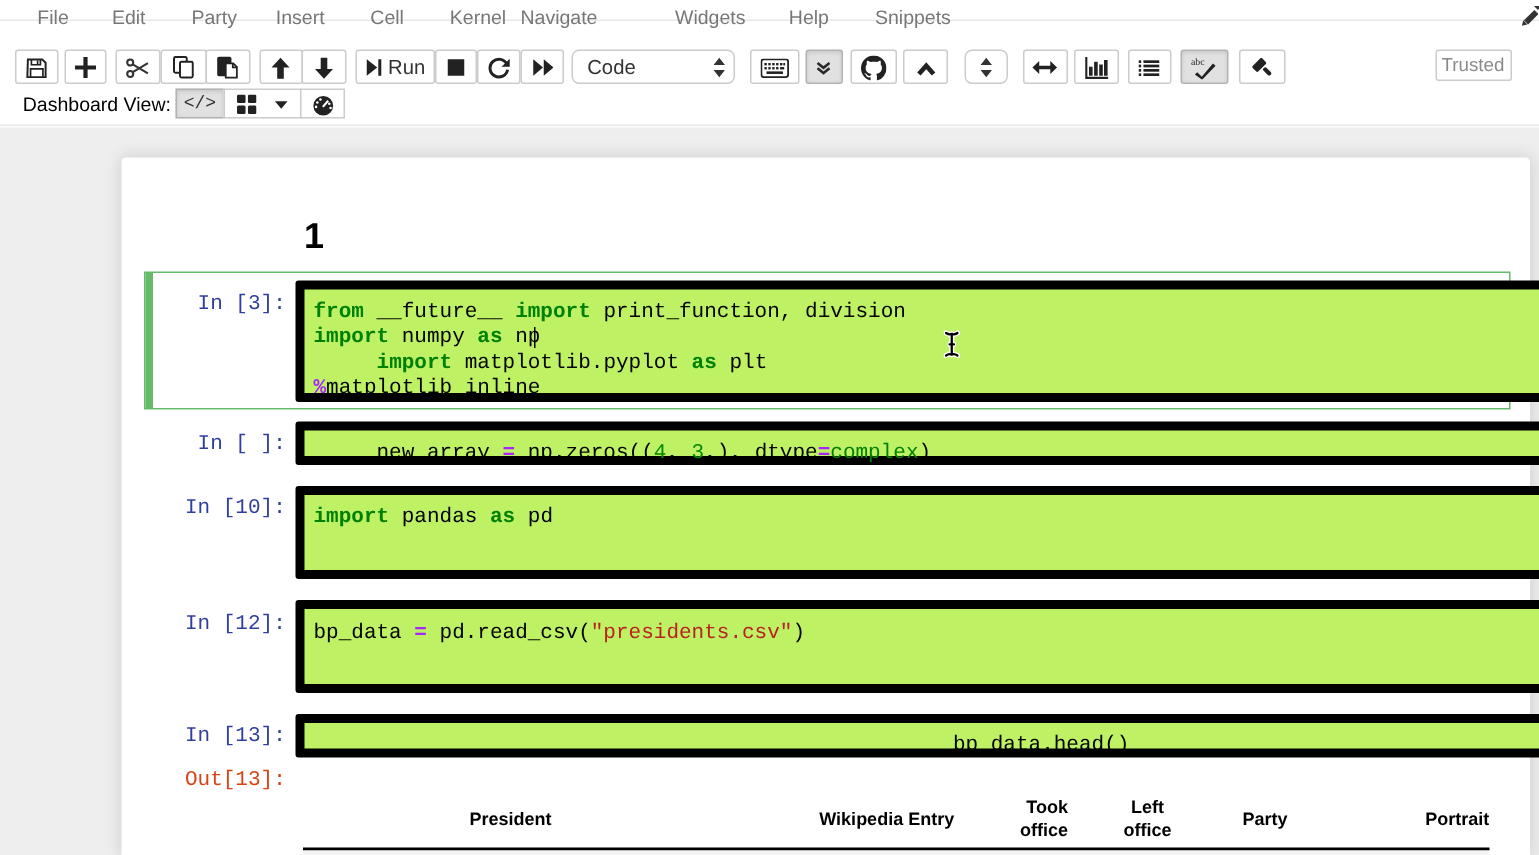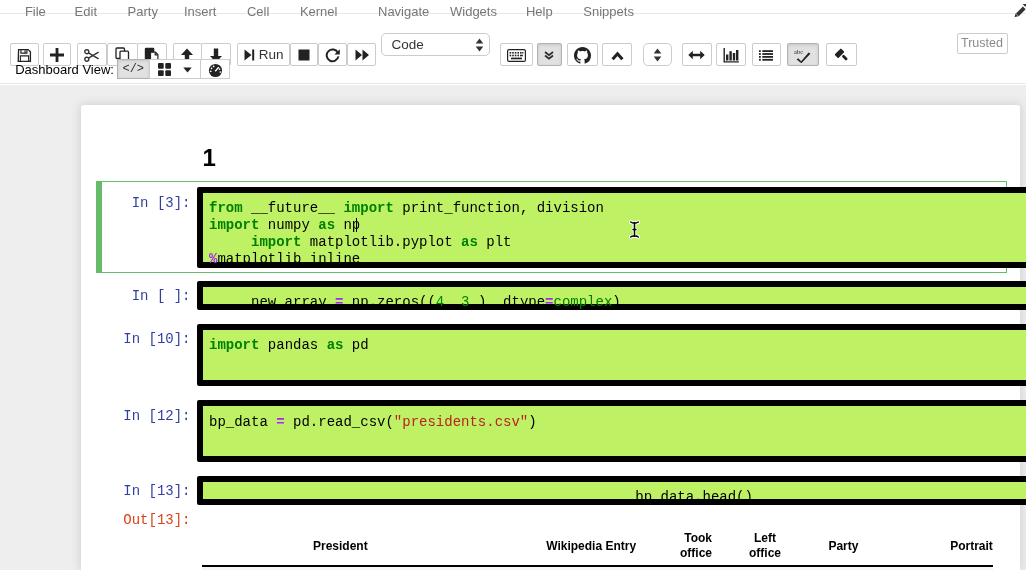--- a/index.html
+++ b/index.html
@@ -6,21 +6,21 @@
 html,body { width:1026px; height:570px; overflow:hidden; background:#fff; }
 body { font-family:"Liberation Sans", sans-serif; }
 #app { position:absolute; left:0; top:0; width:1026px; height:570px; }
 
 #header { position:absolute; left:0; top:0; width:1026px; height:84px; background:#fff; border-bottom:1px solid #e7e7e7; }
 #menubar { position:absolute; left:0; top:0; width:1026px; height:14px; border-bottom:1px solid #e7e7e7; }
 .menu-item { position:absolute; top:4.2px; font-size:13px; color:#777; }
 #trusted { position:absolute; left:956.5px; top:1px; width:51px; height:21px; border:1px solid #ccc; border-radius:2px; color:#8a8a8a; font-size:12.5px; text-align:center; line-height:19.5px; background:#fff;margin-top:32px; }
 .pencil { position:absolute; }
 
-.btn { position:absolute; top:33px; height:23px; background:#fff; border:1px solid #ccc; border-radius:2px; color:#333; text-align:center;margin-top:10px; }
+.btn { position:absolute; top:33px; height:23px; background:#fff; border:1px solid #ccc; border-radius:2px; color:#333; text-align:center; }
 .btn.pressed { background:#e1e1e1; border-color:#b3b3b3; box-shadow:inset 0 1px 3px rgba(0,0,0,.12); }
 .btn svg { display:block; margin:auto; }
 
 #dash-label { position:absolute; left:15.2px; top:61.5px; font-size:13px; color:#000; }
 .dbtn { position:absolute; top:58.5px; height:20.5px; background:#fff; border:1px solid #ccc; color:#222; }
 .dbtn.pressed { background:#e1e1e1; border-color:#b3b3b3; box-shadow:inset 0 1px 3px rgba(0,0,0,.12); }
 
 #nbarea { position:absolute; left:0; top:85px; width:1026px; height:485px; background:#eee; }
 #page { position:absolute; left:81px; top:20px; width:939px; height:465px; background:#fff; border-radius:3px 3px 0 0; box-shadow:0 0 10px 1px rgba(80,80,80,.18); }
 .prompt { position:absolute; width:96px; text-align:right; padding-right:6.5px; font-family:"Liberation Mono", monospace; font-size:14px; color:#303F9F; white-space:pre; }
@@ -42,21 +42,21 @@
 <div id="app">
 
 <div id="header">
   <div id="menubar">
     <span class="menu-item" style="left:24.9px">File</span>
     <span class="menu-item" style="left:74.6px">Edit</span>
     <span class="menu-item" style="left:127.6px">Party</span>
     <span class="menu-item" style="left:183.9px">Insert</span>
     <span class="menu-item" style="left:246.9px">Cell</span>
     <span class="menu-item" style="left:299.9px">Kernel</span>
-    <span class="menu-item" style="left:378px">Navigate</span>
+    <span class="menu-item" style="left:347px">Navigate</span>
     <span class="menu-item" style="left:450px">Widgets</span>
     <span class="menu-item" style="left:525.9px">Help</span>
     <span class="menu-item" style="left:583.3px">Snippets</span>
     <div id="trusted">Trusted</div>
     <svg class="pencil" style="left:1013px; top:4px;" width="14" height="15" viewBox="0 0 14 15">
           <g fill="#333">
             <path d="M2.5 9.5 L1.6 13.2 L5.3 12.3 Z"></path>
             <rect x="2.9" y="5.5" width="9.8" height="3.9" transform="rotate(-45 7.8 7.45)"></rect>
             <rect x="10.4" y="-1.9" width="3.4" height="3.9" transform="rotate(-45 12.1 0.05)"></rect>
           </g>

